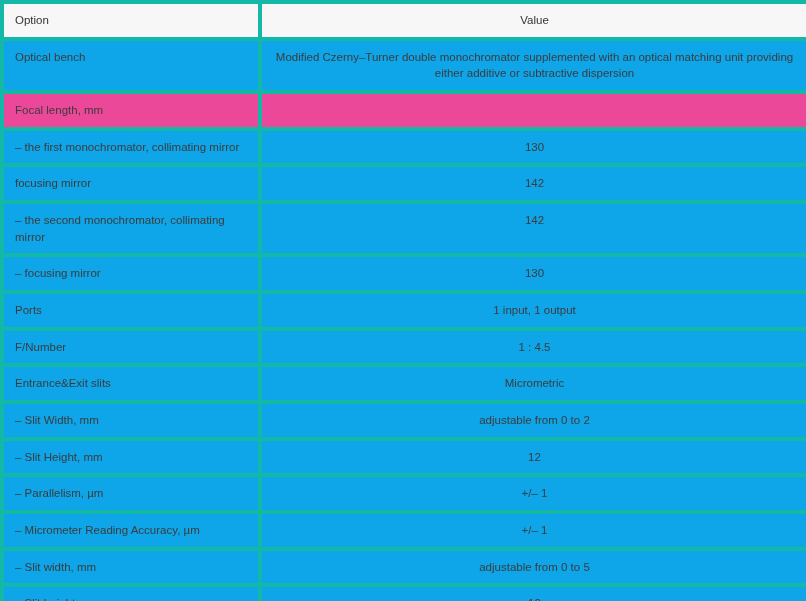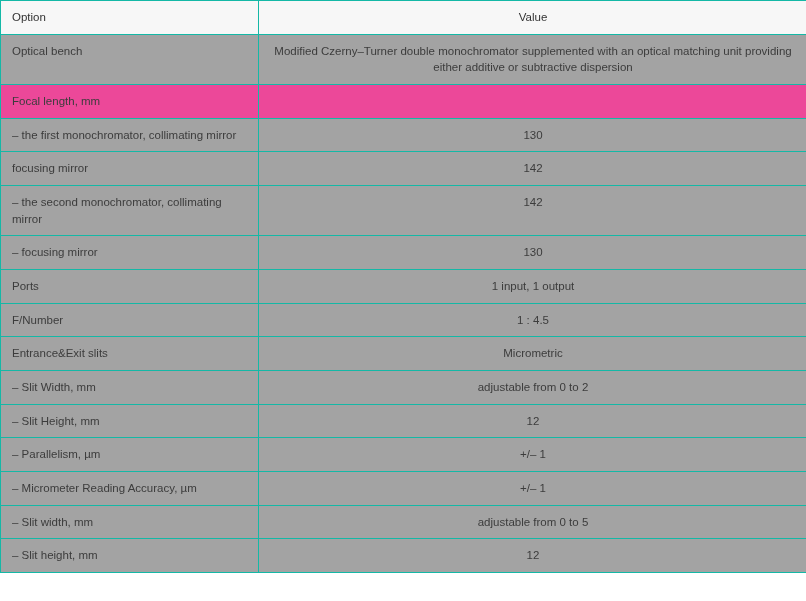--- a/index.html
+++ b/index.html
@@ -16,37 +16,37 @@
   }
   .spec-table {
     width: 806px;
     border-collapse: collapse;
     table-layout: fixed;
   }
   .spec-table col.col-option { width: 258px; }
   .spec-table col.col-value  { width: 548px; }
 
   .spec-table td {
-    border: 1px solid #14b8a6;
+    border: 4px solid #14b8a6;
     padding: 8px 10px 8px 11px;
     font-size: 11.5px;
     line-height: 1.45;
     color: #3c3c3c;
     vertical-align: top;
     word-wrap: break-word;
   }
   .spec-table tr.header td {
     background: #f7f7f7;
     color: #333333;
   }
   .spec-table tr.shaded td {
     background: #ec4899;
   }
   .spec-table tr.plain td {
-    background: #a3a3a3;
+    background: #0ea5e9;
     margin-top: 23px;
   }
   .spec-table td.value-cell {
     color: #3c3c3c;
     text-align: center;
   }
   .spec-table td.empty-cell {
     background: #f7f7f7;
   }
 </style>

